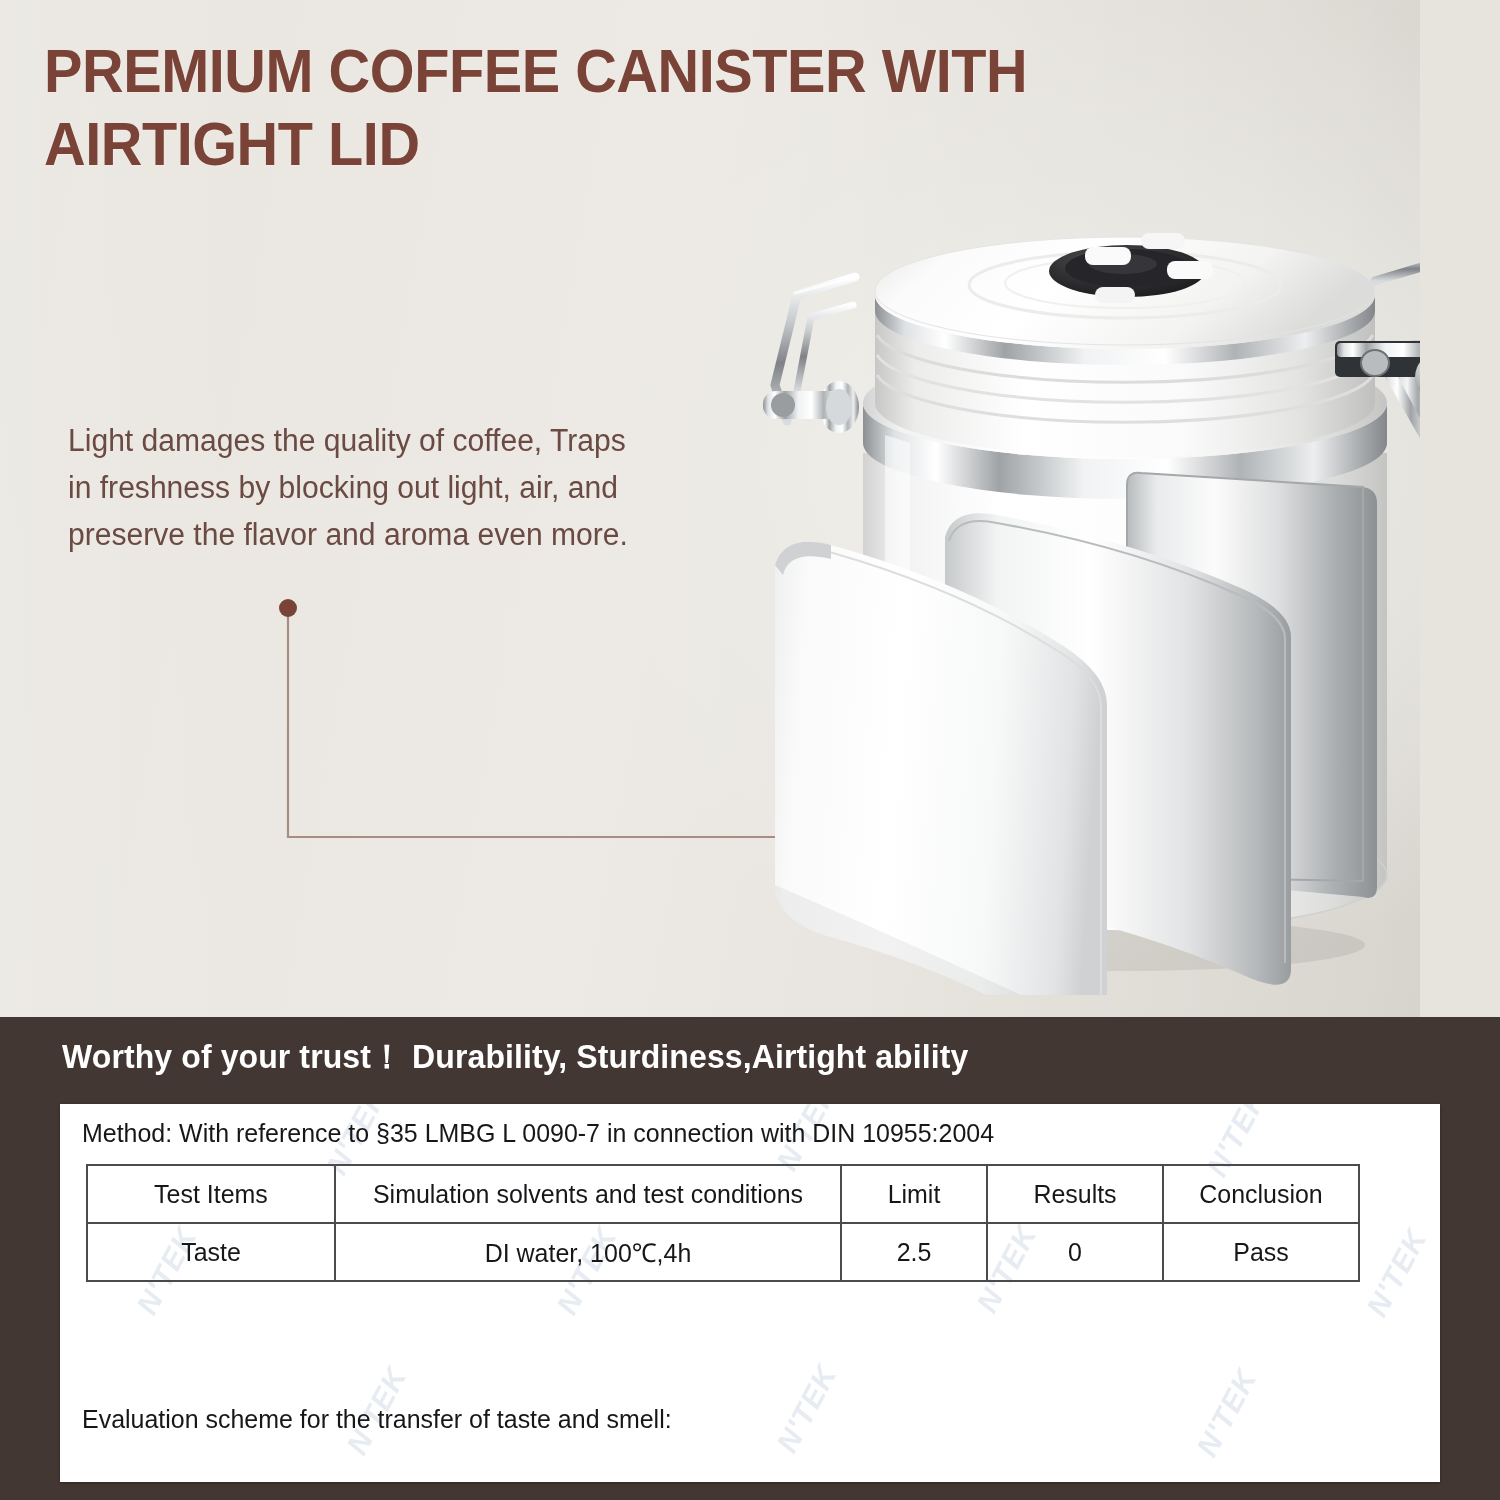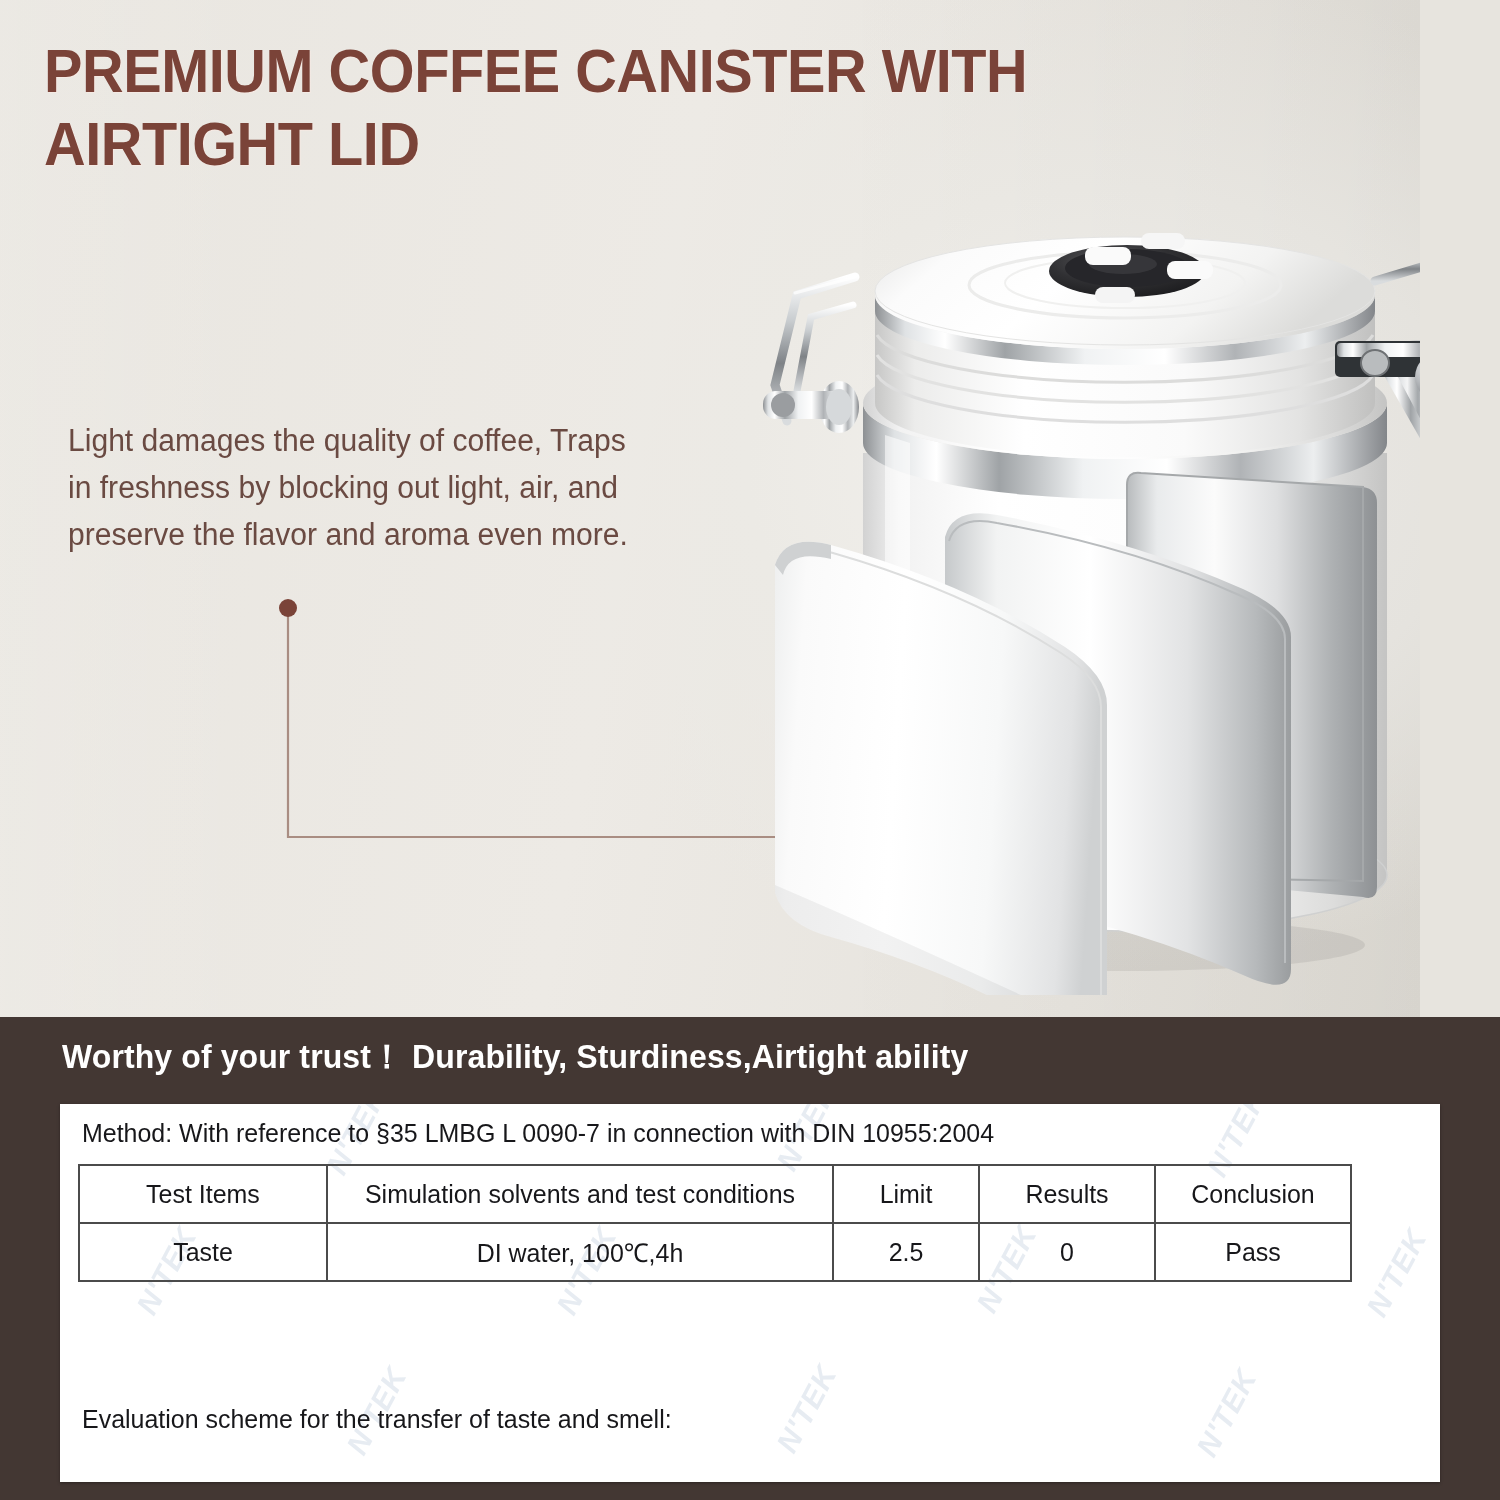--- a/index.html
+++ b/index.html
@@ -77,21 +77,21 @@
     user-select:none; pointer-events:none;
   }
 
   #method {
     position:absolute; left:22px; top:14px;
     font-size:26px; color:#17171a; white-space:nowrap;
     transform:scaleX(.96); transform-origin:left top;
   }
 
   table.report {
-    position:absolute; left:18px; top:60px; width:1272px;
+    position:absolute; left:26px; top:60px; width:1272px;
     border-collapse:collapse;
     table-layout:fixed;
   }
   table.report td, table.report th {
     border:2px solid #4b4b4b;
     text-align:center;
     font-weight:400;
     font-size:26px;
     color:#17171a;
     height:58px;

